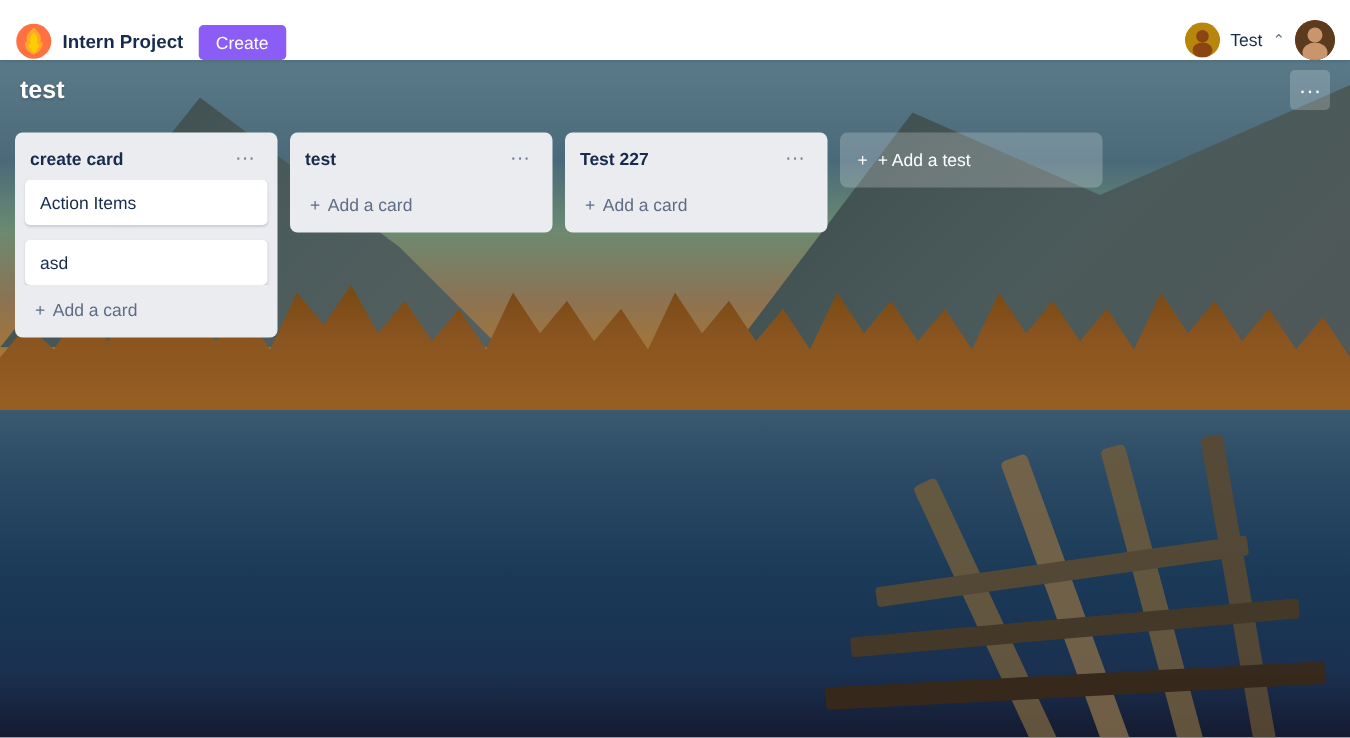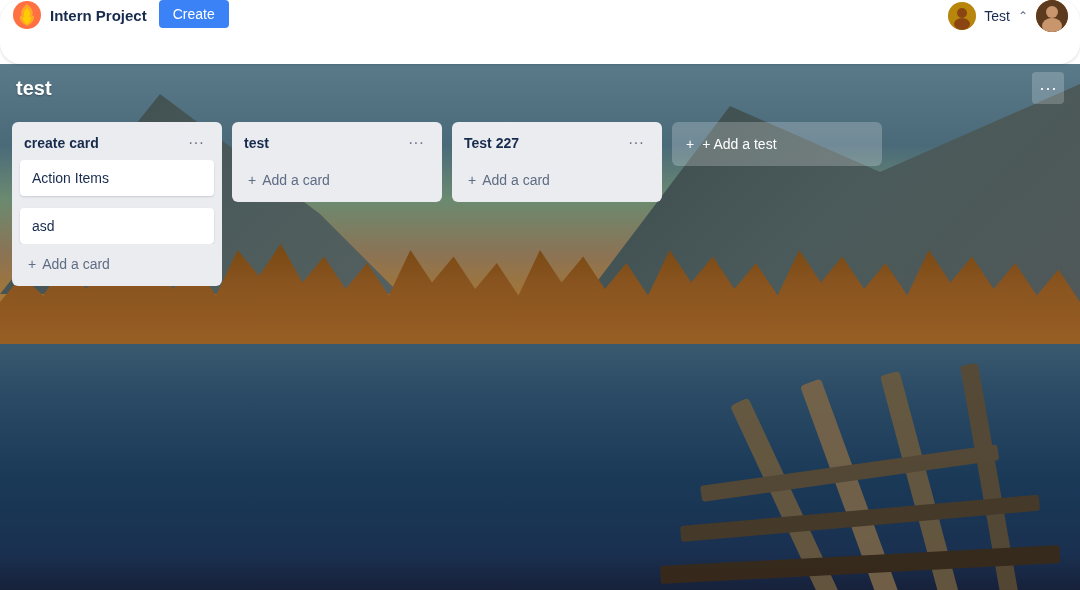--- a/index.html
+++ b/index.html
@@ -6,29 +6,28 @@
 
     body {
       width: 1080px;
       height: 590px;
       overflow: hidden;
       font-family: -apple-system, BlinkMacSystemFont, 'Segoe UI', sans-serif;
     }
 
     
     #navbar {
-      height: 64px;
+      height: 48px;
       background: #fff;
       display: flex;
-      align-items: flex-start;
+      align-items: flex-end;
       padding: 0 12px;
       box-shadow: 0 1px 3px rgba(0,0,0,0.15);
       position: relative;
       z-index: 10;
-      border-radius: 21px;
     }
 
     .nav-logo {
       display: flex;
       align-items: center;
       gap: 8px;
       margin-right: 12px;
     }
 
     .logo-icon {
@@ -36,21 +35,21 @@
       height: 30px;
     }
 
     .nav-app-title {
       font-size: 15px;
       font-weight: 600;
       color: #172b4d;
     }
 
     .nav-create-btn {
-      background: #3b82f6;
+      background: #8b5cf6;
       color: #fff;
       border: none;
       border-radius: 4px;
       padding: 6px 14px;
       font-size: 14px;
       font-weight: 500;
       cursor: pointer;
     }
 
     .nav-spacer { flex: 1; }

